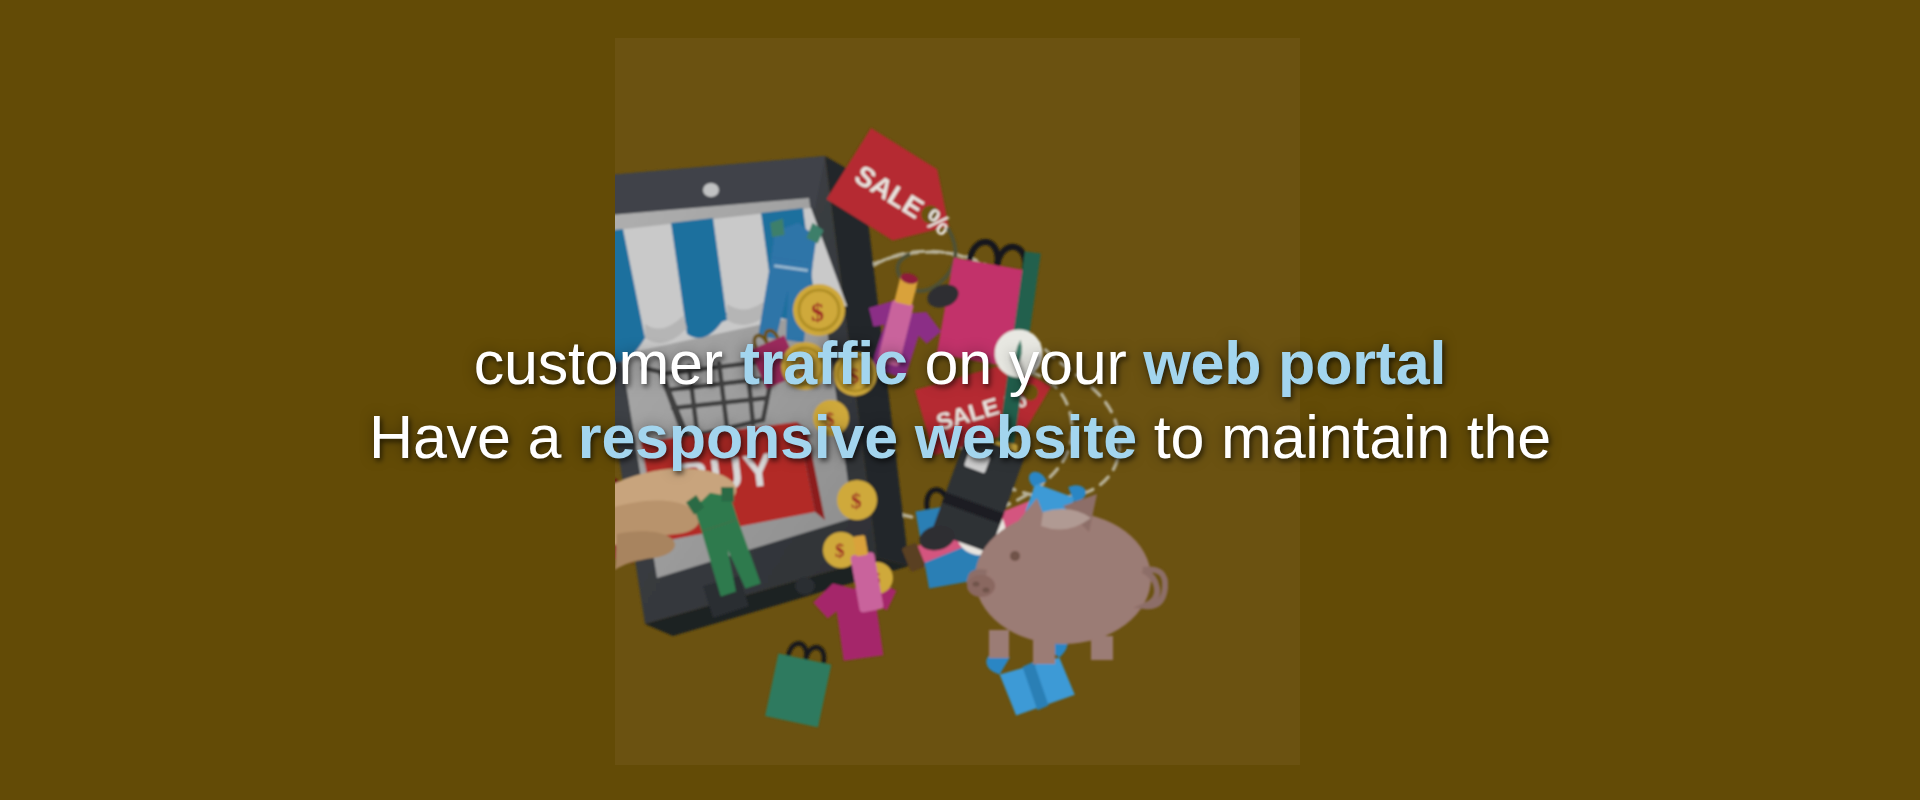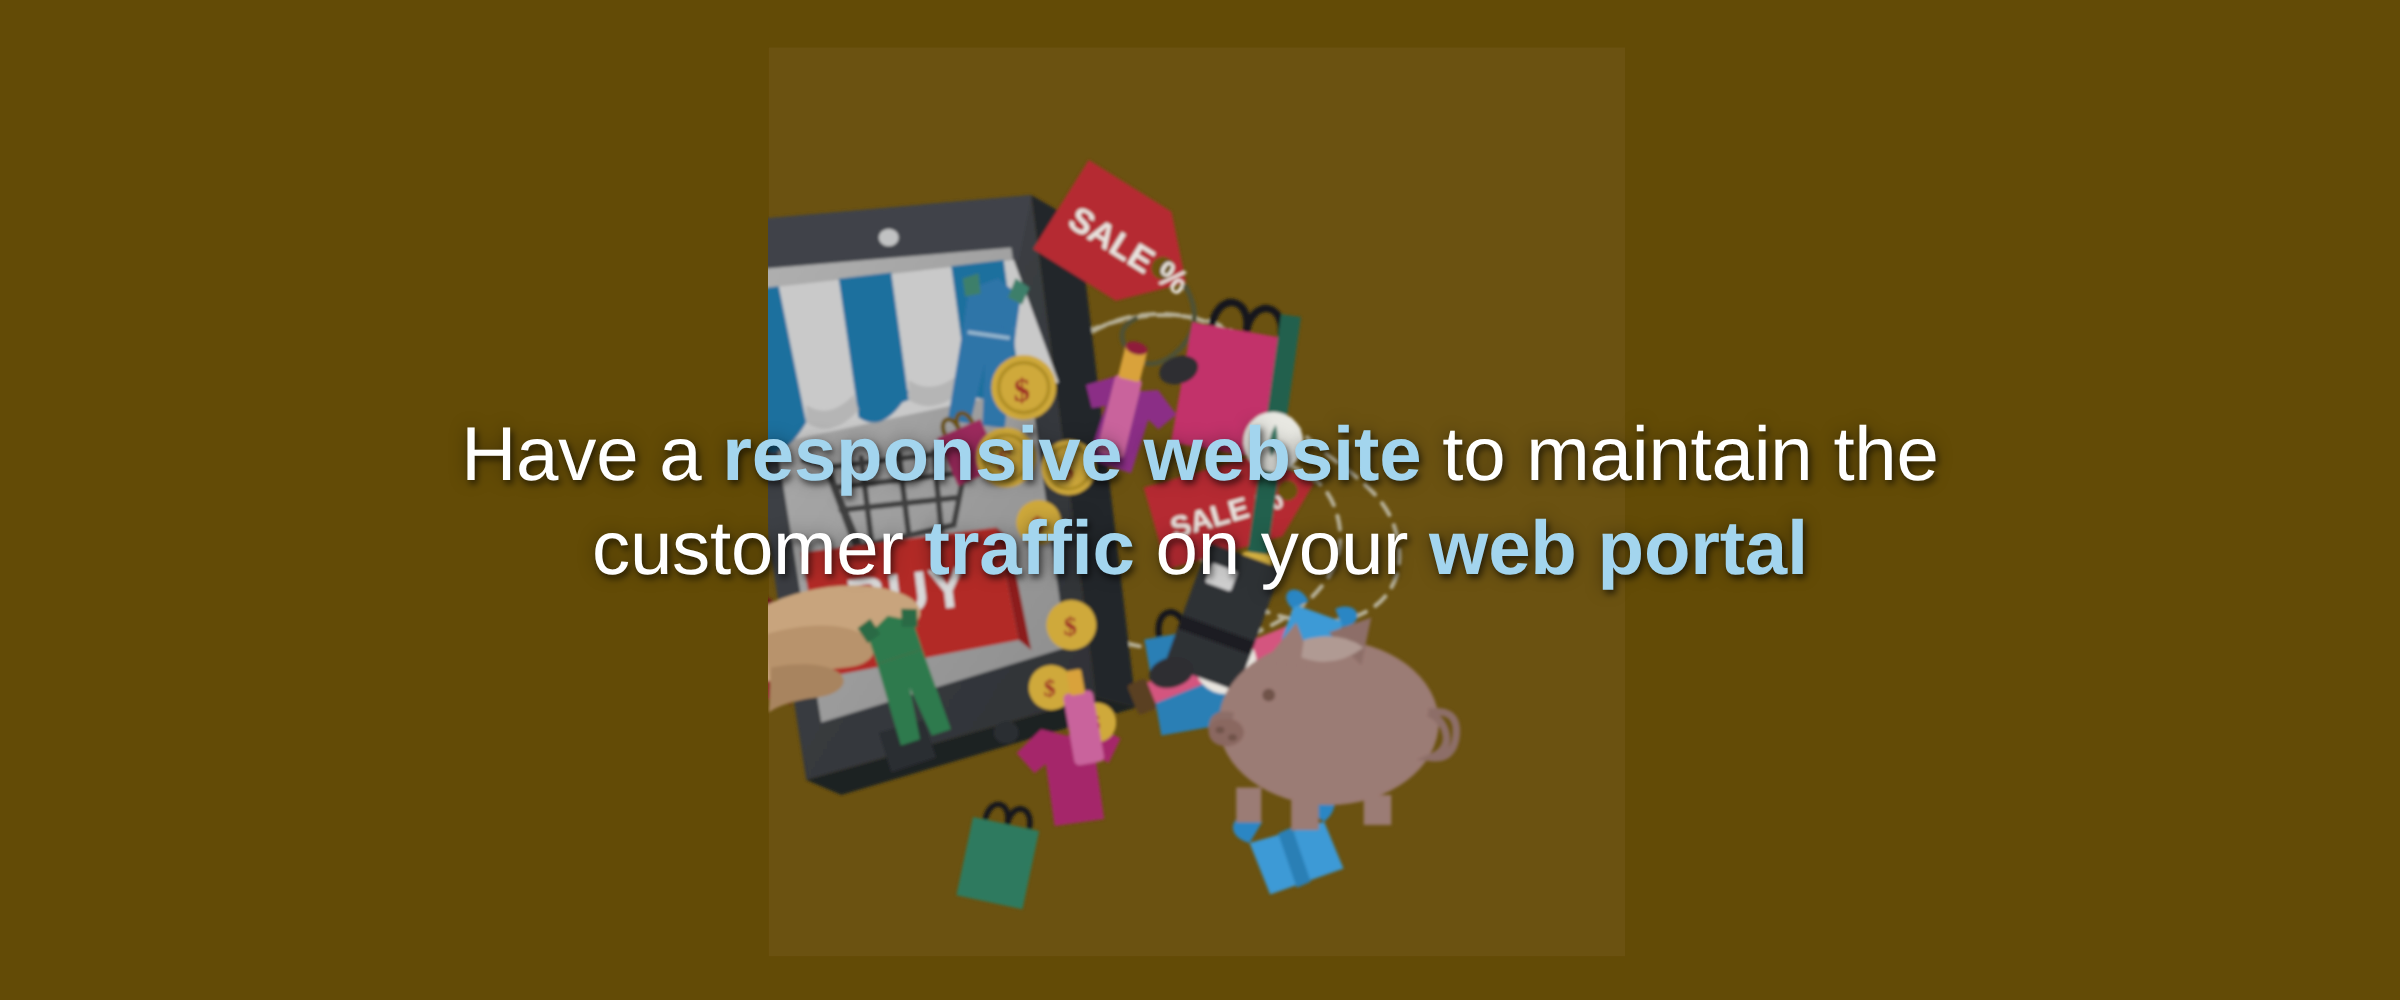--- a/index.html
+++ b/index.html
@@ -307,18 +307,18 @@
           <path d="M66 188 L 88 188 L 88 214 L 66 214 Z" fill="#9b7b74"></path>
           <path d="M124 186 L 146 186 L 146 210 L 124 210 Z" fill="#9b7b74"></path>
           <path d="M176 120 q 24 -4 22 18 q -2 20 -20 18 q 14 -6 12 -18 q -2 -12 -14 -18" fill="none" stroke="#8d6e68" stroke-width="6"></path>
         </g>
 
       </g>
     </svg>
   </div>
 
   <div id="headline">
+    <div class="hl-line l2"><span>customer </span><span class="hl-accent">traffic</span><span> on your </span><span class="hl-accent">web portal</span></div>
+
     <div class="hl-line l1"><span>Have a </span><span class="hl-accent">responsive website</span><span> to maintain the</span></div>
-
-    <div class="hl-line l2"><span>customer </span><span class="hl-accent">traffic</span><span> on your </span><span class="hl-accent">web portal</span></div>
   </div>
 
 </div>
 
 </body></html>

